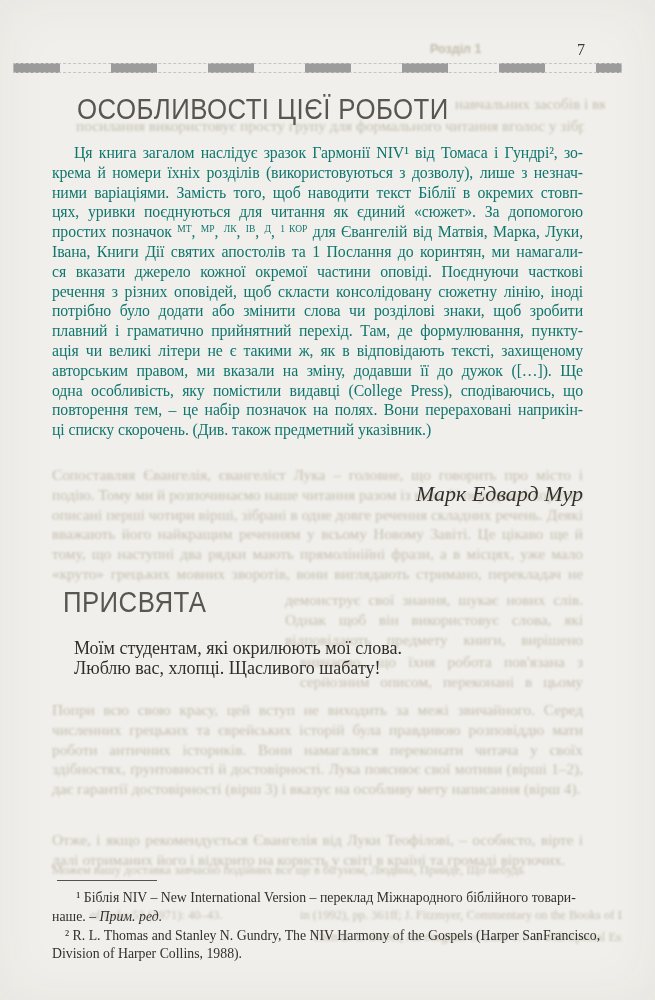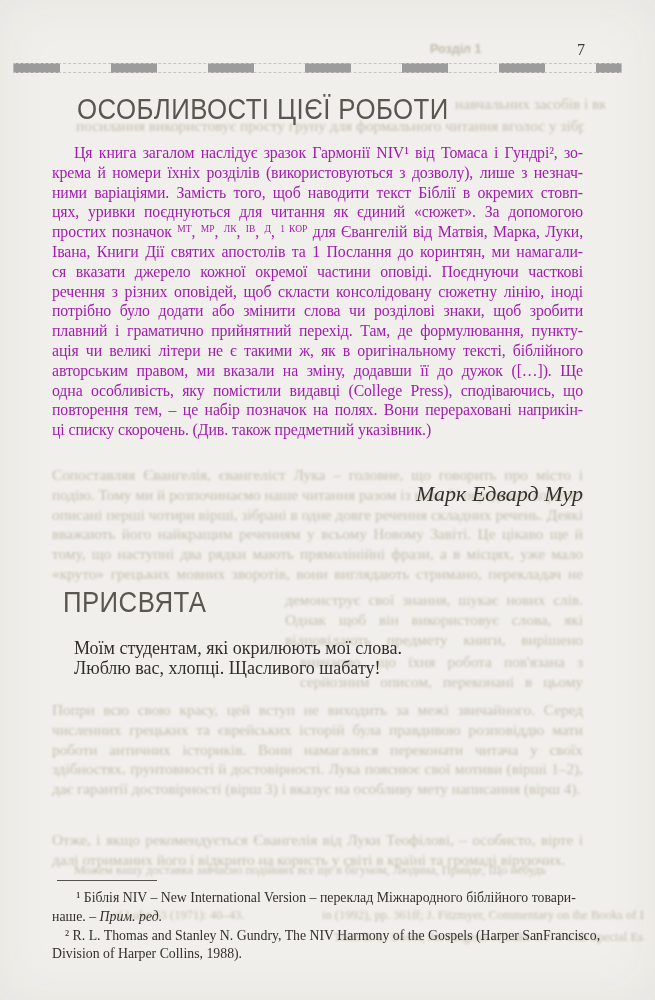--- a/index.html
+++ b/index.html
@@ -21,21 +21,21 @@
   
   .title{
     position:absolute;margin:0;font-family:"Liberation Sans",sans-serif;
     font-weight:400;color:#59564f;font-size:30px;letter-spacing:0.5px;
     transform:scaleX(0.86);transform-origin:left top;white-space:nowrap;
   }
   .t1{left:77px;top:92px;}
   .t2{left:63px;top:585px;}
   
   .para{position:absolute;left:52px;top:143px;width:531px;
-    font-size:15.8px;line-height:19.8px;letter-spacing:-0.1px;color:#a21caf;}
+    font-size:15.8px;line-height:19.8px;letter-spacing:-0.1px;color:#0f766e;}
   .pline{height:19.8px;overflow:hidden;}
   .jline{text-align:justify;text-align-last:justify;}
   .ind{text-indent:22px;}
   .mk{font-size:9.5px;position:relative;top:-5px;letter-spacing:0;}
   
   .sig{position:absolute;left:52px;top:481px;width:531px;text-align:right;
     font-style:italic;font-size:22px;color:#33302b;}
   
   .dedication{position:absolute;left:74px;top:639px;font-size:18px;line-height:19.8px;color:#312e29;}
   
@@ -43,21 +43,21 @@
   .footnotes{position:absolute;left:52px;top:889px;width:535px;
     font-size:13.8px;line-height:18.8px;color:#33302c;}
   .fnline{height:18.8px;overflow:visible;white-space:nowrap;}
   .fn-first{text-indent:13px;text-align:center;}
   .it{font-style:italic;}
   
   .bl{position:absolute;font-family:"Liberation Serif",serif;color:#b6af9f;
     filter:blur(0.9px);opacity:0.75;overflow:hidden;text-align:justify;
     line-height:19.8px;font-size:15.3px;pointer-events:none;}
   .bl-1{white-space:nowrap;text-align:left;}
-  .bl-s{font-size:12.5px;line-height:16px;white-space:nowrap;text-align:left;margin-left:22px;}
+  .bl-s{font-size:12.5px;line-height:16px;white-space:nowrap;text-align:left;}
   .bl-h{font-family:"Liberation Sans",sans-serif;font-size:12.5px;font-weight:700;
     color:#b3ab98;text-align:left;}
 </style>
 </head>
 <body>
 
 <div class="page">
 
   <div class="bl bl-h" style="left:430px;top:40px;width:75px;height:16px;">Розділ 1</div>
   <div class="bl bl-1" style="left:455px;top:94px;width:150px;height:20px;">навчальних засобів і вказівок</div>
@@ -81,21 +81,21 @@
     <div class="pline jline ind">Ця книга загалом наслідує зразок Гармонії NIV¹ від Томаса і Гундрі², зо-</div>
     <div class="pline jline">крема й номери їхніх розділів (використовуються з дозволу), лише з незнач-</div>
     <div class="pline jline">ними варіаціями. Замість того, щоб наводити текст Біблії в окремих стовп-</div>
     <div class="pline jline">цях, уривки поєднуються для читання як єдиний «сюжет». За допомогою</div>
     <div class="pline jline"><span>простих позначок </span><span class="mk">МТ</span><span>, </span><span class="mk">МР</span><span>, </span><span class="mk">ЛК</span><span>, </span><span class="mk">ІВ</span><span>, </span><span class="mk">Д</span><span>, </span><span class="mk">1 КОР</span><span> для Євангелій від Матвія, Марка, Луки,</span></div>
     <div class="pline jline">Івана, Книги Дії святих апостолів та 1 Послання до коринтян, ми намагали-</div>
     <div class="pline jline">ся вказати джерело кожної окремої частини оповіді. Поєднуючи часткові</div>
     <div class="pline jline">речення з різних оповідей, щоб скласти консолідовану сюжетну лінію, іноді</div>
     <div class="pline jline">потрібно було додати або змінити слова чи розділові знаки, щоб зробити</div>
     <div class="pline jline">плавний і граматично прийнятний перехід. Там, де формулювання, пункту-</div>
-    <div class="pline jline">ація чи великі літери не є такими ж, як в оригінальному тексті, біблійного</div>
+    <div class="pline jline">ація чи великі літери не є такими ж, як в відповідають тексті, захищеному</div>
     <div class="pline jline">авторським правом, ми вказали на зміну, додавши її до дужок ([…]). Ще</div>
     <div class="pline jline">одна особливість, яку помістили видавці (College Press), сподіваючись, що</div>
     <div class="pline jline">повторення тем, – це набір позначок на полях. Вони перераховані наприкін-</div>
     <div class="pline">ці списку скорочень. (Див. також предметний указівник.)</div>
   </div>
 
   <div class="sig">Марк Едвард Мур</div>
 
   <h1 class="title t2">ПРИСВЯТА</h1>
   <div class="dedication">

